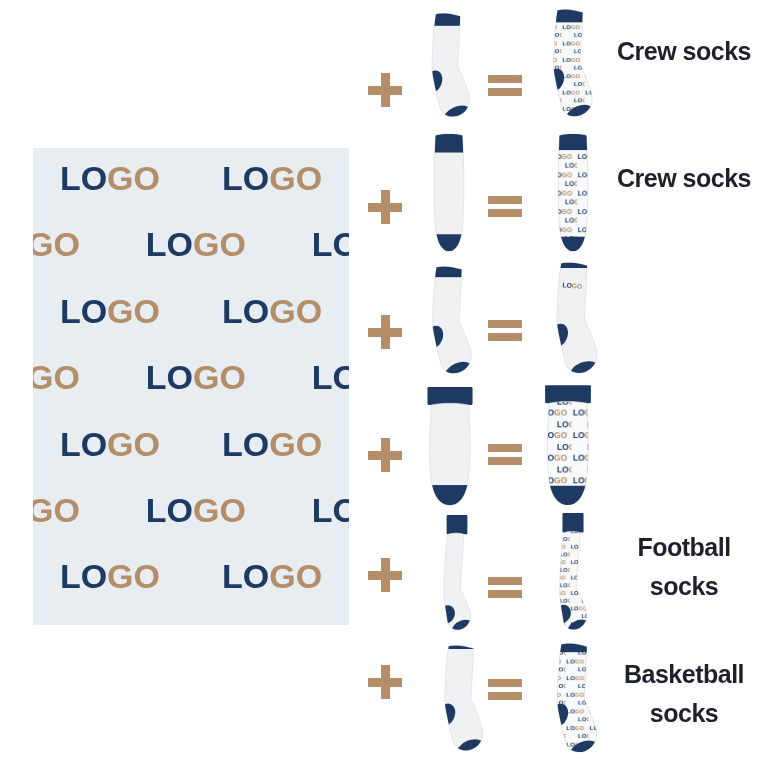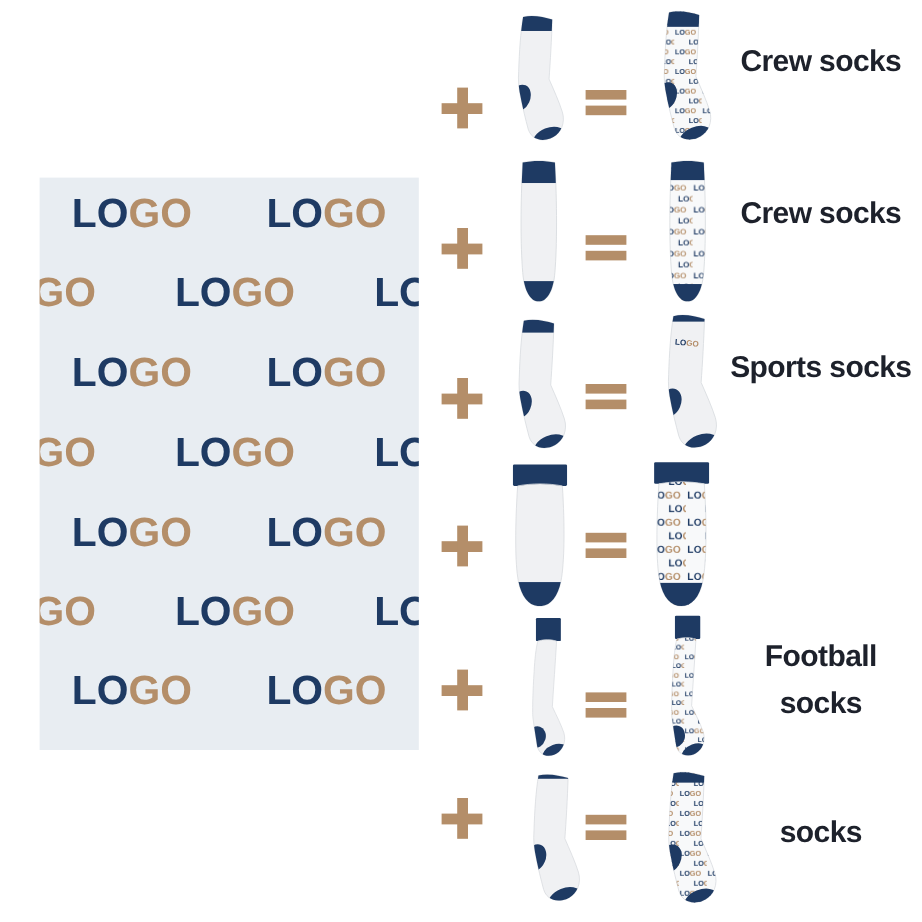--- a/index.html
+++ b/index.html
@@ -183,24 +183,20 @@
     <span class="equals" style="top:64px"></span>
     <svg class="sock" style="left:182px;top:2px" width="62" height="126" viewBox="0 0 110 220">
       <path class="sock-body" d="M34,8 C49,4 66,8 80,12 C79,44 77,78 75,106 C82,122 91,142 96,158 C101,174 95,193 77,200 C60,206 46,199 42,185 C38,170 33,150 30,134 C27,120 26,108 27,94 C28,62 30,32 34,8 Z"></path>
       <g clip-path="url(#cp-crew)">
         <rect class="f-navy" x="18" y="0" width="80" height="16"></rect>
         <ellipse class="f-navy" cx="29" cy="136" rx="16" ry="22" transform="rotate(24 29 136)"></ellipse>
         <ellipse class="f-navy" cx="75" cy="200" rx="27" ry="17" transform="rotate(-22 75 200)"></ellipse>
         <text class="embroidery" x="36" y="50" transform="rotate(5 36 50)"><tspan class="fn">LO</tspan><tspan class="ft">GO</tspan></text>
       </g>
     </svg>
-    <div class="label">
-      <div>Sports socks</div>
-      <div></div>
-    </div>
   </div>
 
   <div class="row r4">
     <span class="plus" style="top:54px"></span>
     <svg class="sock" style="left:62px;top:2px" width="56" height="128" viewBox="0 0 95 230">
       <rect class="f-navy" x="7" y="2" width="81" height="32" rx="2"></rect>
       <path class="sock-body" d="M14,34 C36,30 59,30 81,34 C85,95 84,150 79,176 C74,202 62,214 47,214 C32,214 20,202 15,176 C10,150 10,95 14,34 Z"></path>
       <g clip-path="url(#cp-kids)">
         <rect class="f-navy" x="8" y="178" width="80" height="40"></rect>
       </g>
@@ -256,17 +252,18 @@
     <svg class="sock" style="left:181px;top:2px" width="64" height="122" viewBox="0 0 110 220">
       <path class="pat-body" d="M34,8 C49,4 66,8 80,12 C79,44 77,78 75,106 C82,122 91,142 96,158 C101,174 95,193 77,200 C60,206 46,199 42,185 C38,170 33,150 30,134 C27,120 26,108 27,94 C28,62 30,32 34,8 Z"></path>
       <g clip-path="url(#cp-crew)">
         <rect x="0" y="0" width="110" height="220" fill="url(#logoPat)"></rect>
         <rect class="f-navy" x="18" y="0" width="80" height="22"></rect>
         <ellipse class="f-navy" cx="29" cy="136" rx="16" ry="22" transform="rotate(24 29 136)"></ellipse>
         <ellipse class="f-navy" cx="75" cy="200" rx="27" ry="17" transform="rotate(-22 75 200)"></ellipse>
       </g>
     </svg>
     <div class="label">
+      <div>Basketball</div>
       <div>socks</div>
     </div>
   </div>
 
 </div>
 
 </body></html>

